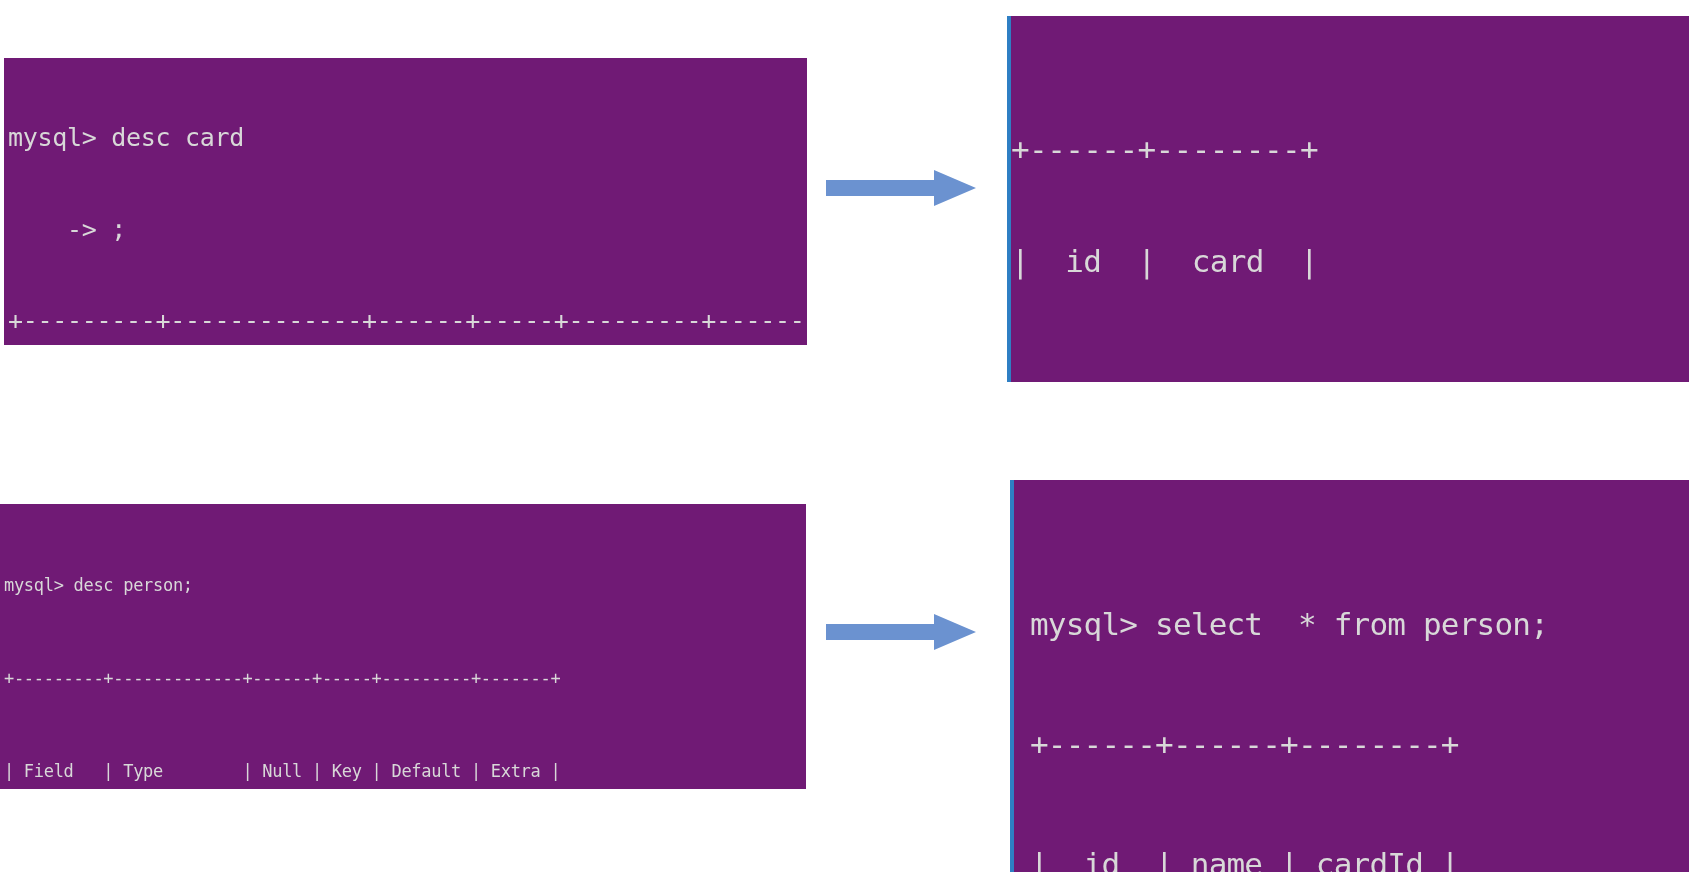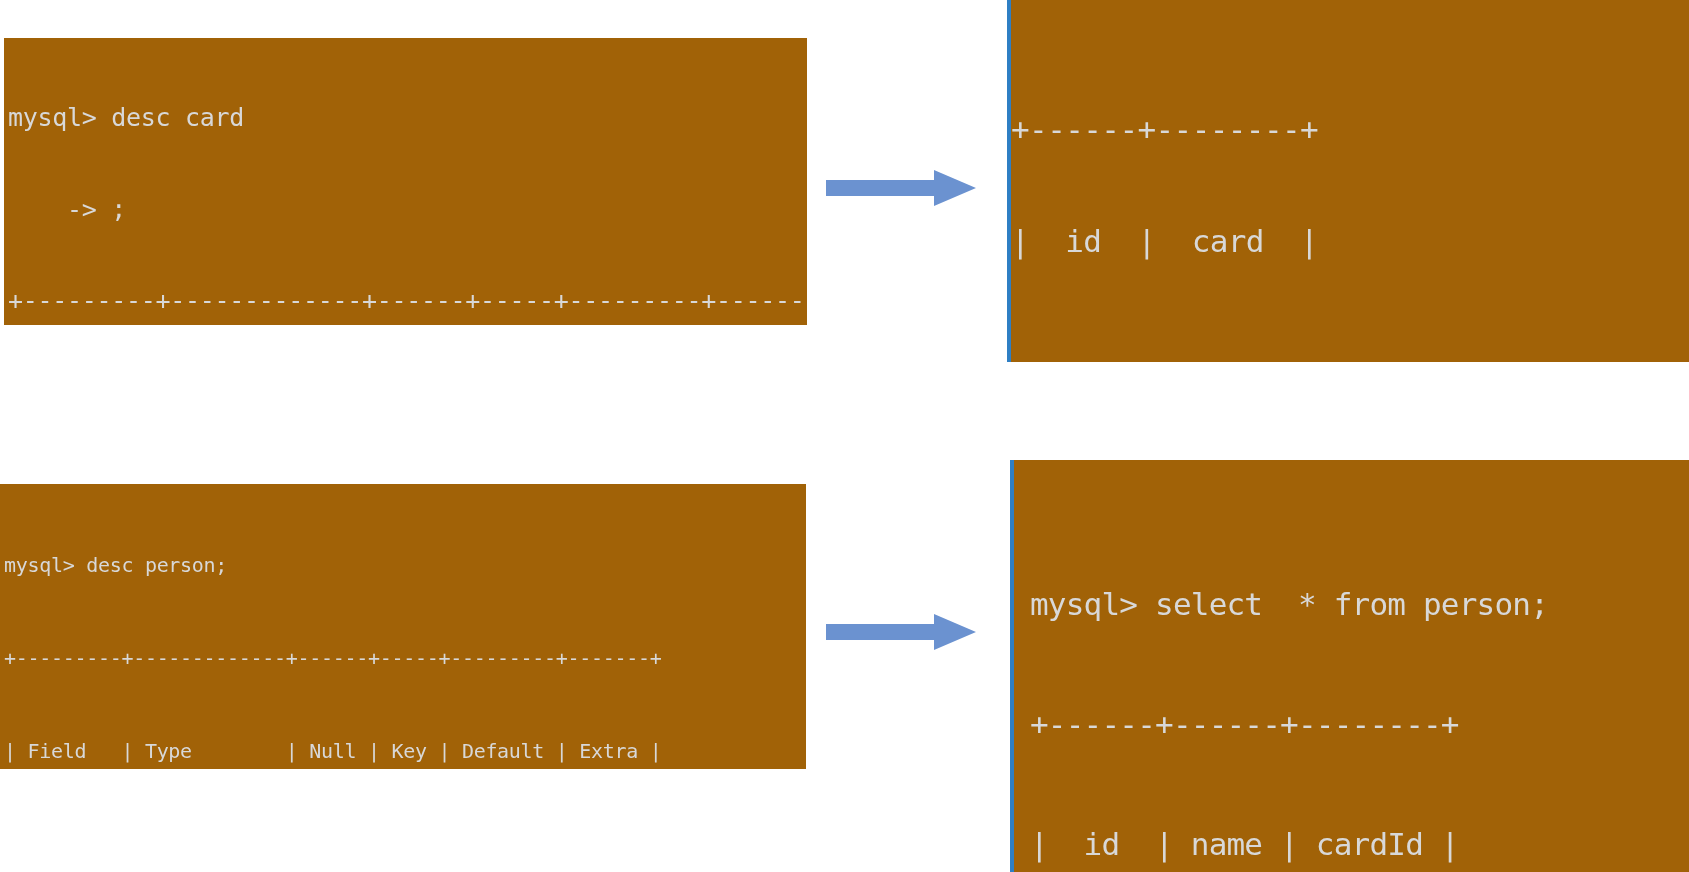--- a/index.html
+++ b/index.html
@@ -17,26 +17,27 @@
   }
 
   .stage {
     position: absolute;
     inset: 0;
   }
 
   
   .term {
     position: absolute;
-    background: #a16207;
+    background: #701a75;
     color: #d8d8d8;
     font-family: "DejaVu Sans Mono", "Liberation Mono", monospace;
     white-space: pre;
     overflow: hidden;
     box-sizing: border-box;
+    margin-top: 20px;
   }
   .term .line {
     display: block;
     white-space: pre;
   }
 
   
   .gutter {
     position: absolute;
     top: 0;
@@ -59,21 +60,21 @@
     left: 1007px; top: -4px;
     width: 682px; height: 366px;
     font-size: 31px;
     line-height: 37.5px;
     letter-spacing: -0.6px;
     padding: 2px 0 0 4px;
   }
   #term-desc-person {
     left: 0px; top: 484px;
     width: 806px; height: 285px;
-    font-size: 20px;
+    font-size: 17px;
     line-height: 31px;
     letter-spacing: -0.3px;
     padding: 4px 0 0 4px;
   }
   #term-select-person {
     left: 1010px; top: 460px;
     width: 679px; height: 412px;
     font-size: 31px;
     line-height: 40px;
     letter-spacing: -0.8px;

